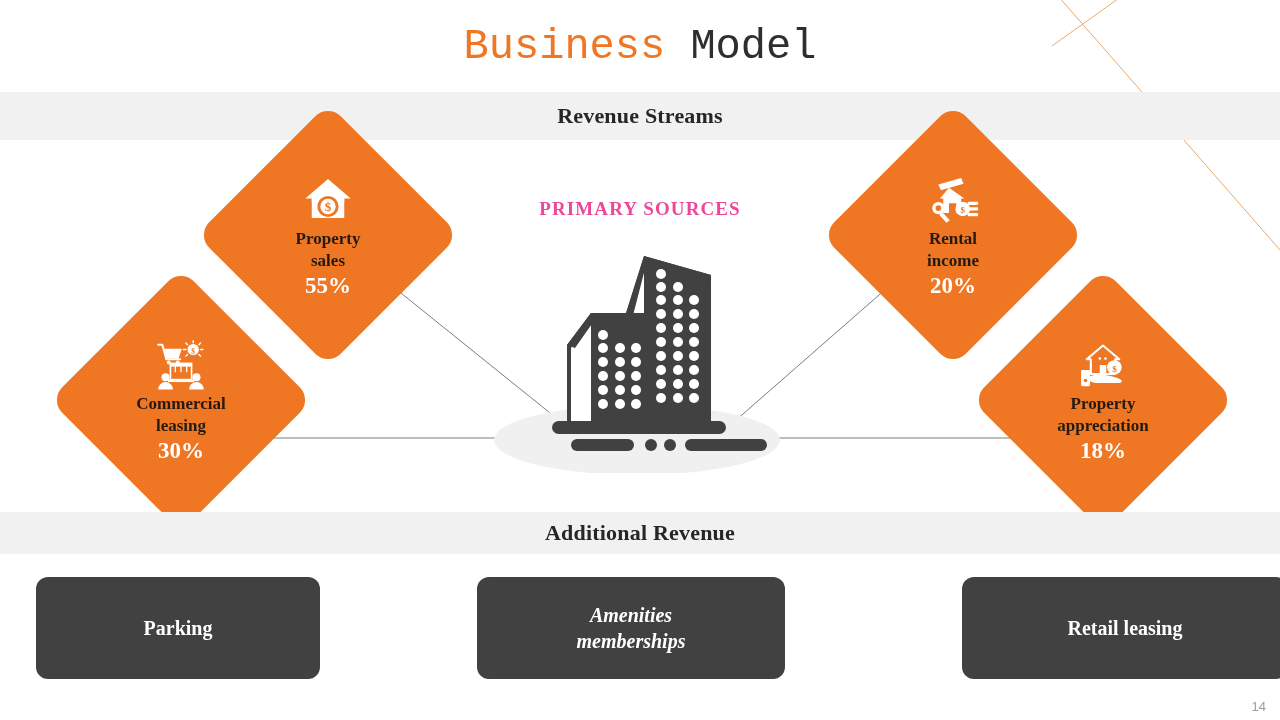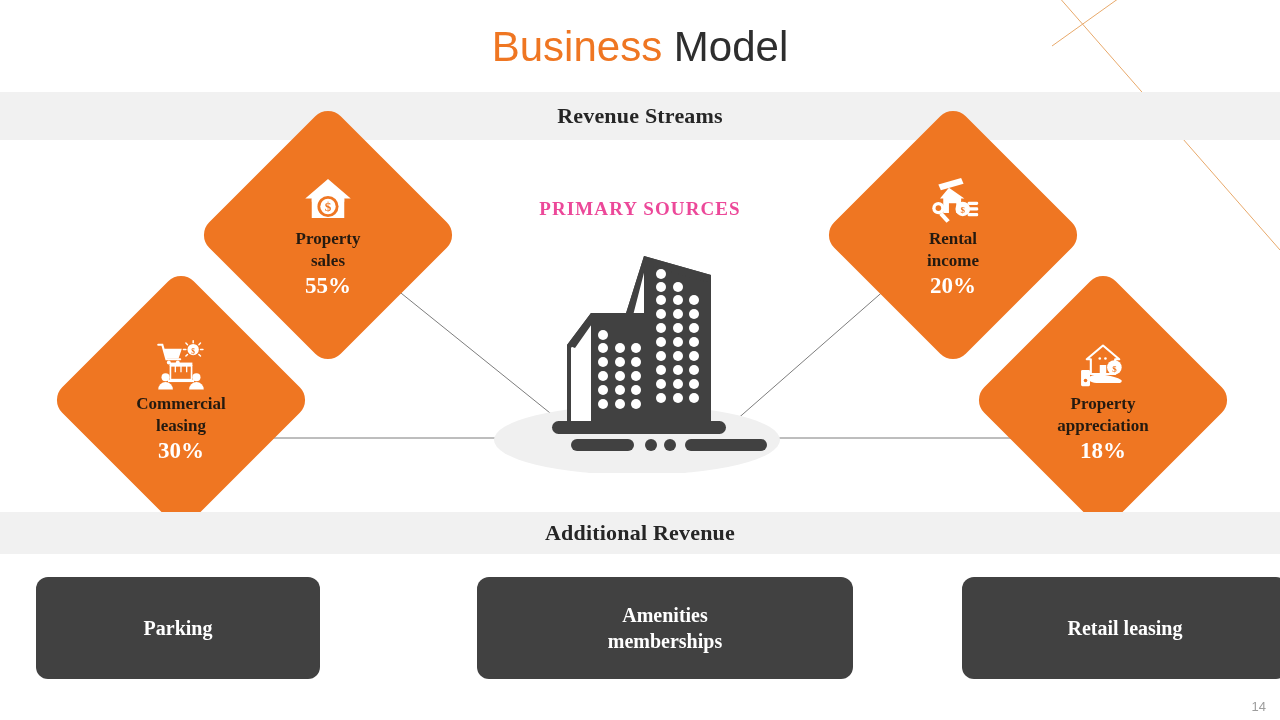--- a/index.html
+++ b/index.html
@@ -34,21 +34,21 @@
 
   
   .slide-title {
     position: absolute;
     left: 0;
     top: 24px;
     width: 1280px;
     text-align: center;
     font-size: 42px;
     line-height: 1.1;
-    font-family: Liberation Sans, sans-serif;
+    font-family: Liberation Mono, monospace;
     white-space: nowrap;
   }
   .title-accent { color: #ef7622; }
   .title-rest { color: #2e2e2e; }
 
   
   .band {
     position: absolute;
     left: 0;
     width: 1280px;
@@ -165,21 +165,21 @@
   }
   .card-label {
     font-family: "Liberation Serif", serif;
     font-weight: bold;
     font-size: 20px;
     line-height: 1.3;
     color: #ffffff;
     padding: 0 14px;
   }
   #card-0 { left: 36px;  top: 577px; width: 284px; }
-  #card-1 { left: 477px; top: 577px; width: 376px; }
+  #card-1 { left: 477px; top: 577px; width: 308px; font-style: italic; }
   #card-2 { left: 918px; top: 577px; width: 326px; margin-left: 44px; }
 
   
   .page-number {
     position: absolute;
     right: 14px;
     bottom: 6px;
     font-family: "Liberation Sans", sans-serif;
     font-size: 13px;
     color: #9d9d9d;

